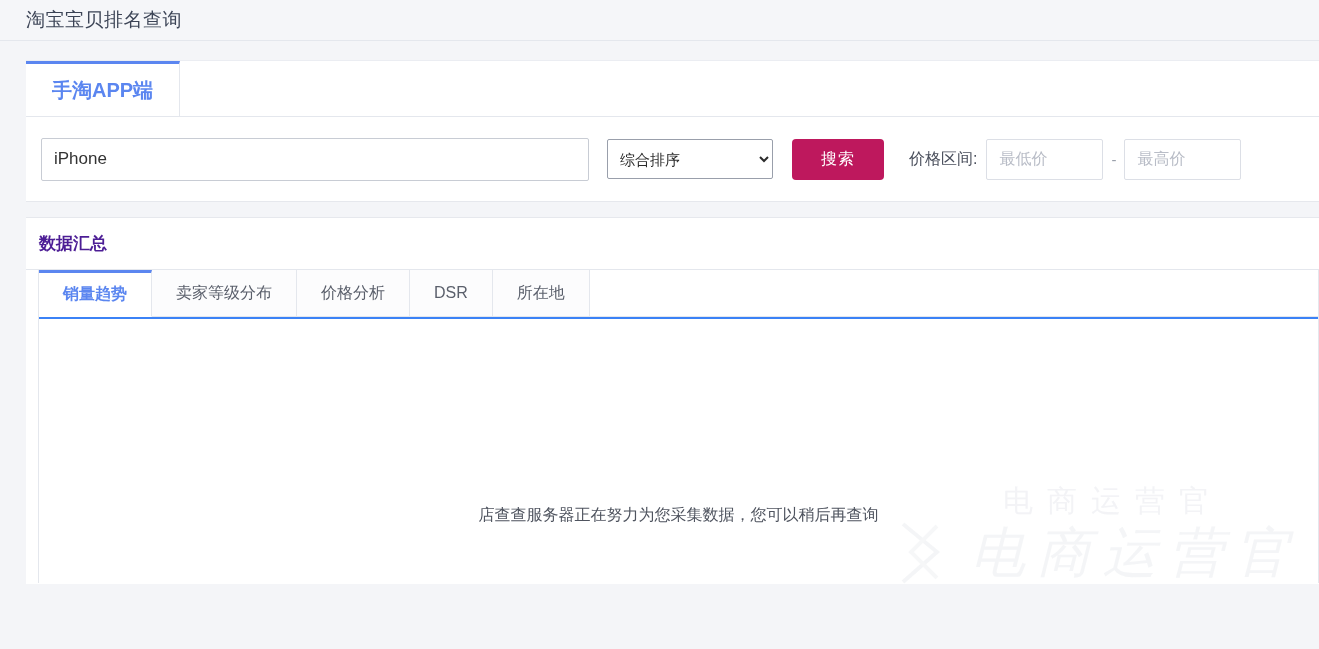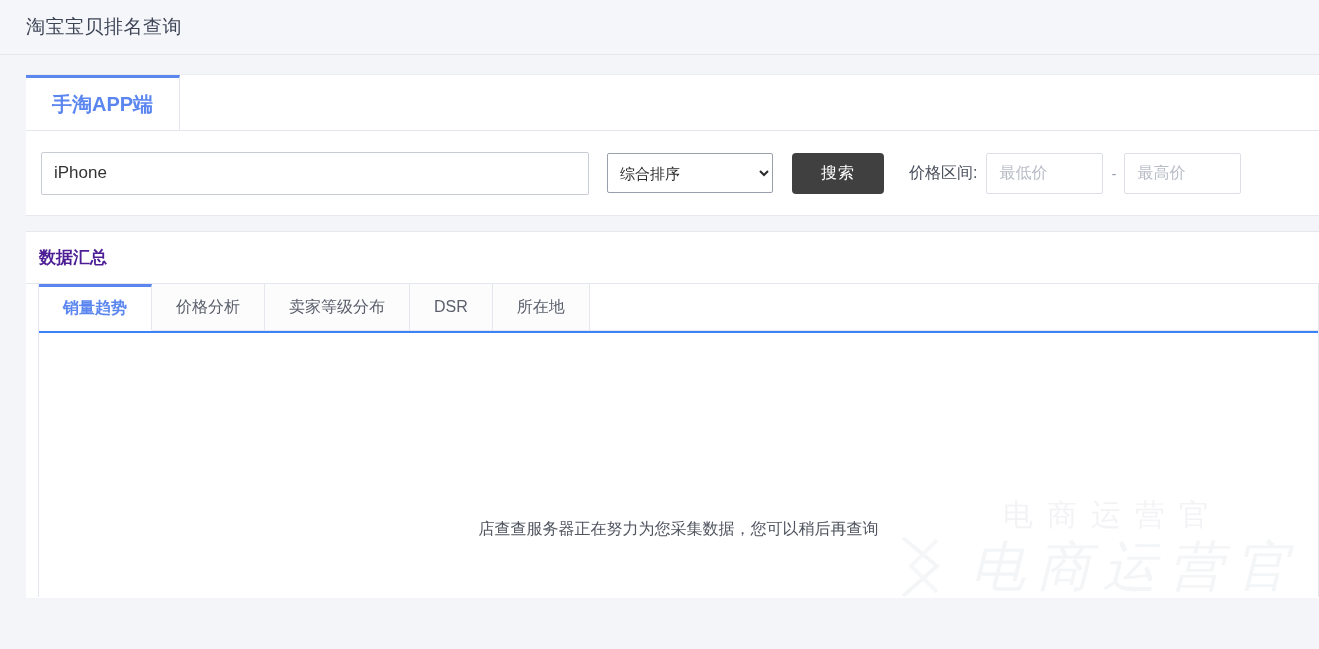--- a/index.html
+++ b/index.html
@@ -11,21 +11,21 @@
     height: 649px;
     background: #f4f5f8;
     font-family: "Liberation Sans", "DejaVu Sans", sans-serif;
     color: #333;
     overflow: hidden;
     position: relative;
   }
 
   
   .page-header {
-    height: 55px;
+    height: 41px;
     background: #f5f6f9;
     border-bottom: 1px solid #e4e7ed;
     display: flex;
     align-items: center;
     padding-left: 26px;
     box-sizing: border-box;
   }
   .page-title {
     font-size: 19px;
     color: #3c4456;
@@ -108,21 +108,21 @@
     -webkit-appearance: menulist;
     appearance: menulist;
   }
 
   .search-btn {
     margin-left: 19px;
     width: 92px;
     height: 41px;
     border: none;
     border-radius: 4px;
-    background: #404040;
+    background: #be185d;
     color: #fff;
     font-size: 16px;
     letter-spacing: 1px;
     cursor: pointer;
     font-family: "Liberation Sans", "DejaVu Sans", sans-serif;
   }
 
   .price-label {
     margin-left: 25px;
     font-size: 16px;
@@ -312,24 +312,24 @@
 
   <div class="summary-head">数据汇总</div>
 
   <div class="panel">
 
     <div class="inner-tabbar">
       <div class="inner-tab active">
         <span>销量趋势</span>
       </div>
       <div class="inner-tab">
+        <span>卖家等级分布</span>
+      </div>
+      <div class="inner-tab">
         <span>价格分析</span>
-      </div>
-      <div class="inner-tab">
-        <span>卖家等级分布</span>
       </div>
       <div class="inner-tab">
         <span>DSR</span>
       </div>
       <div class="inner-tab">
         <span>所在地</span>
       </div>
       <div class="inner-tabbar-rest"></div>
     </div>
 

